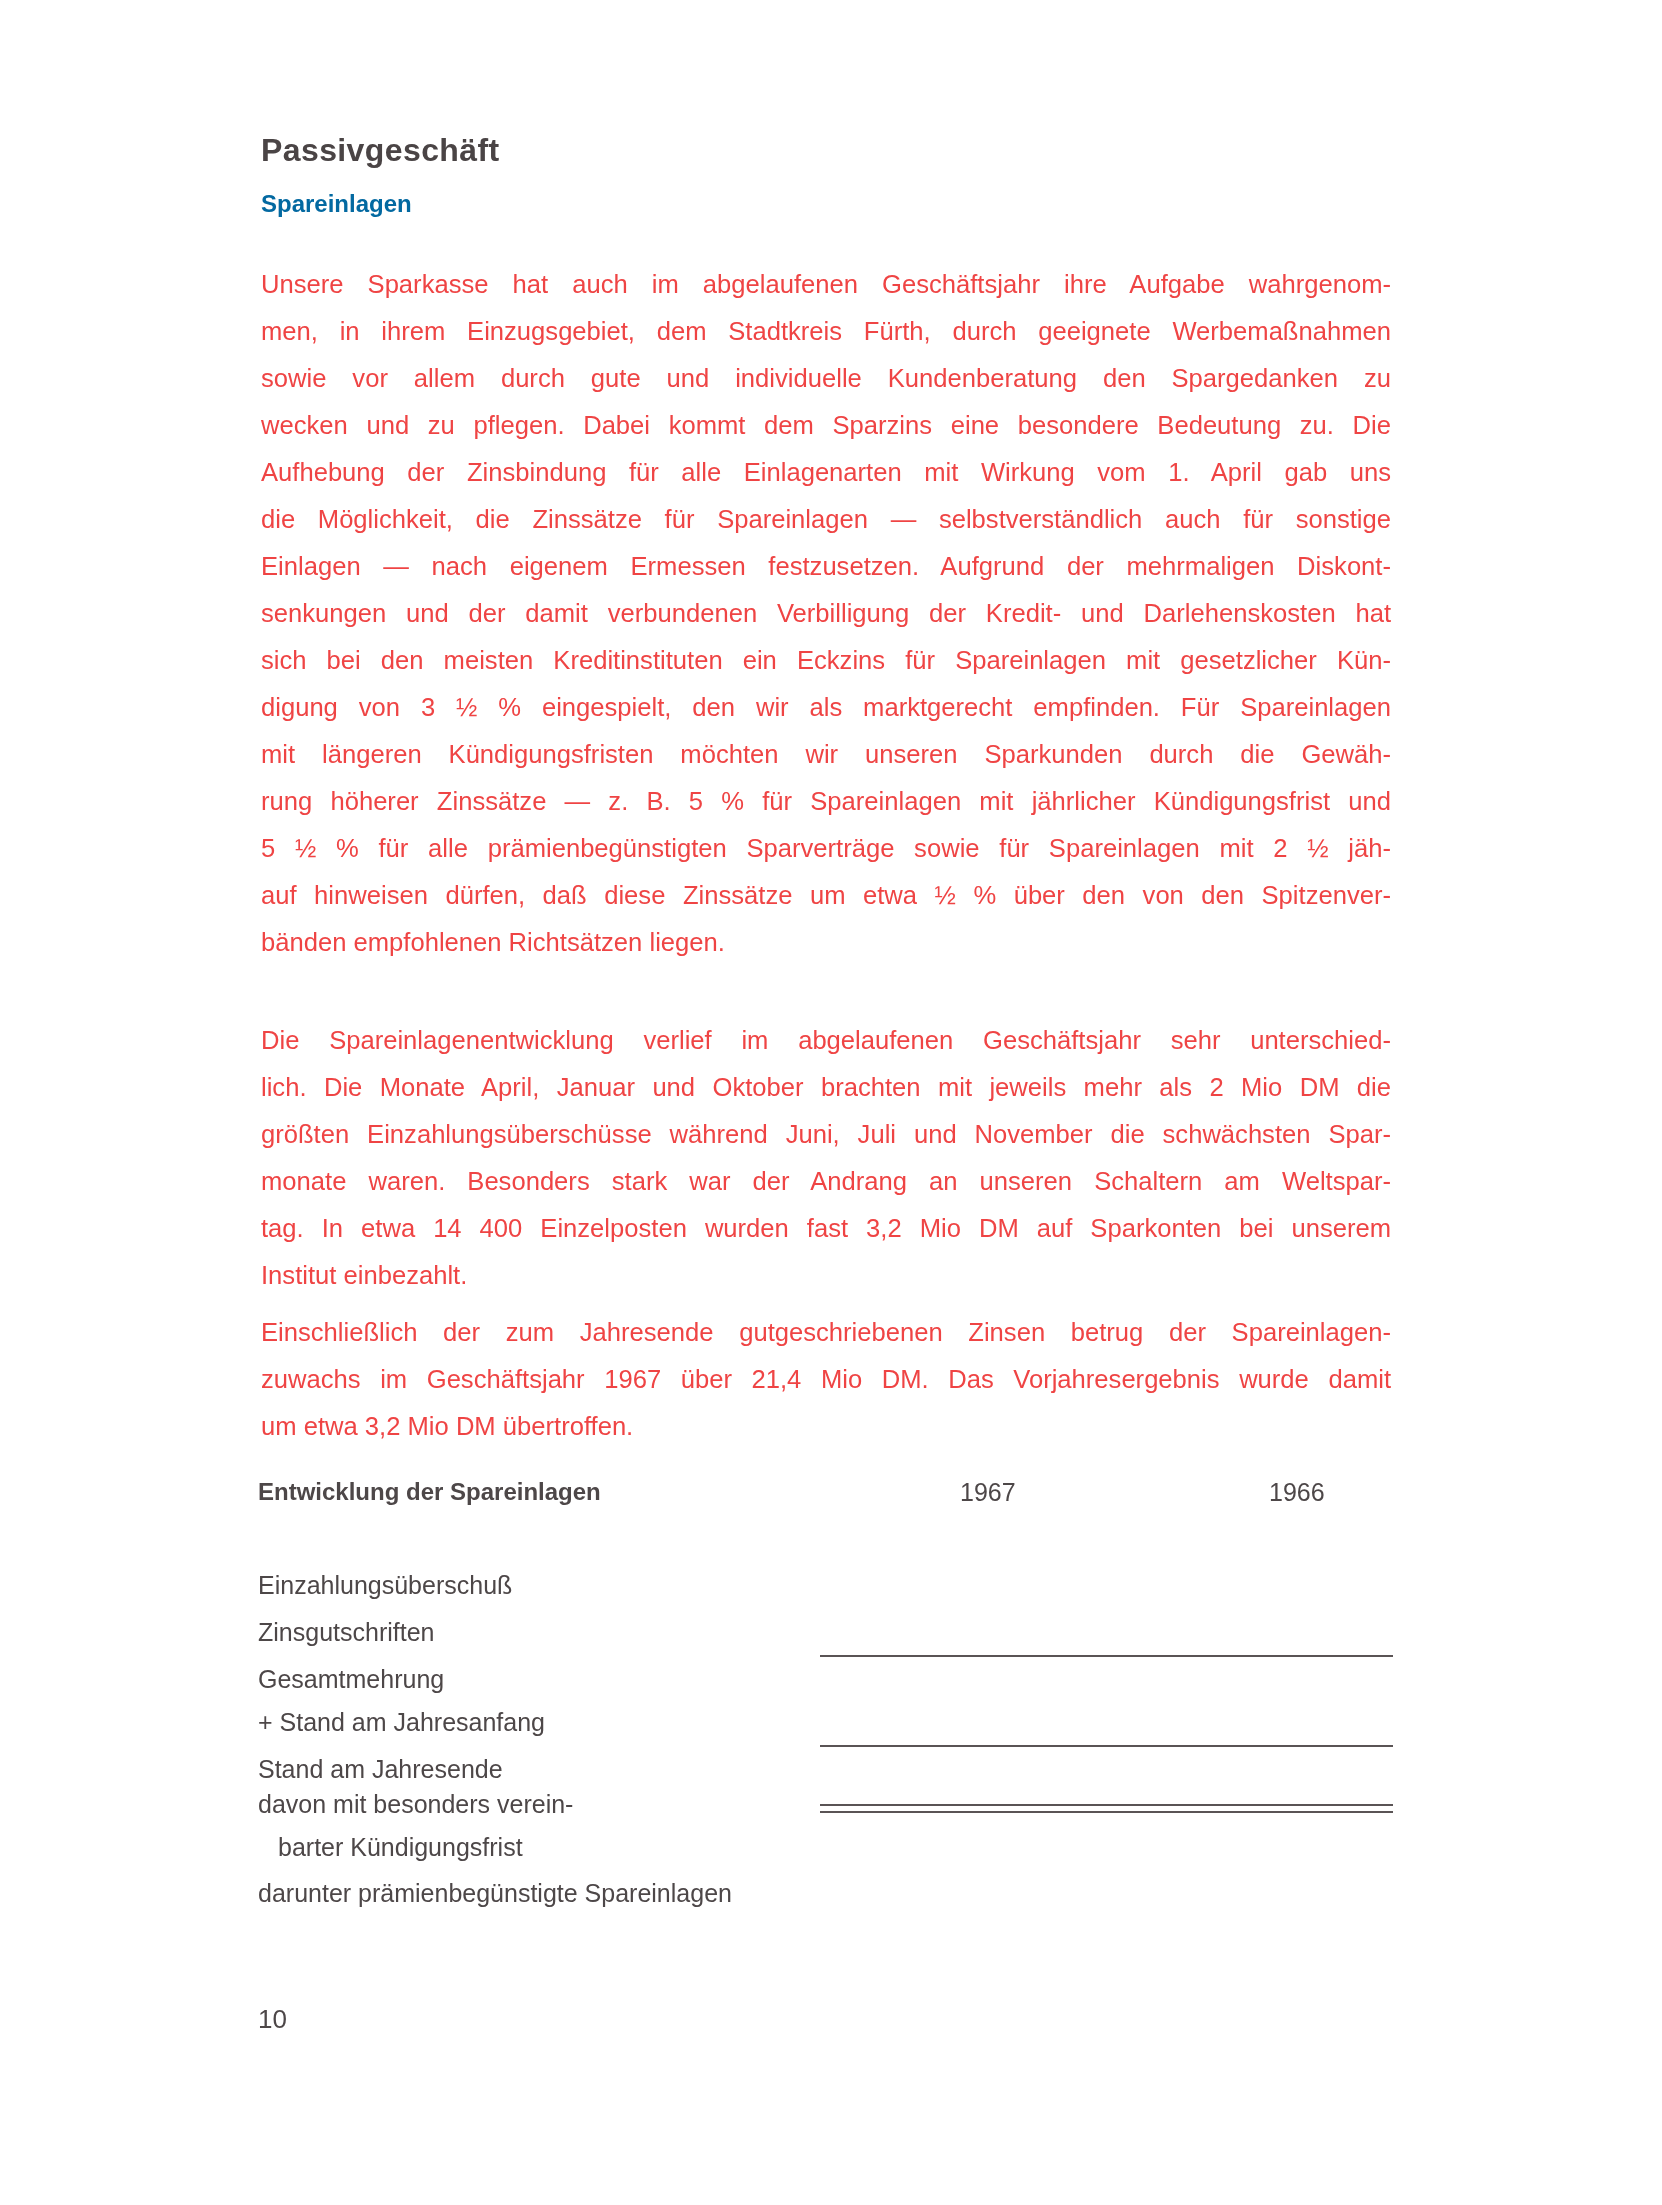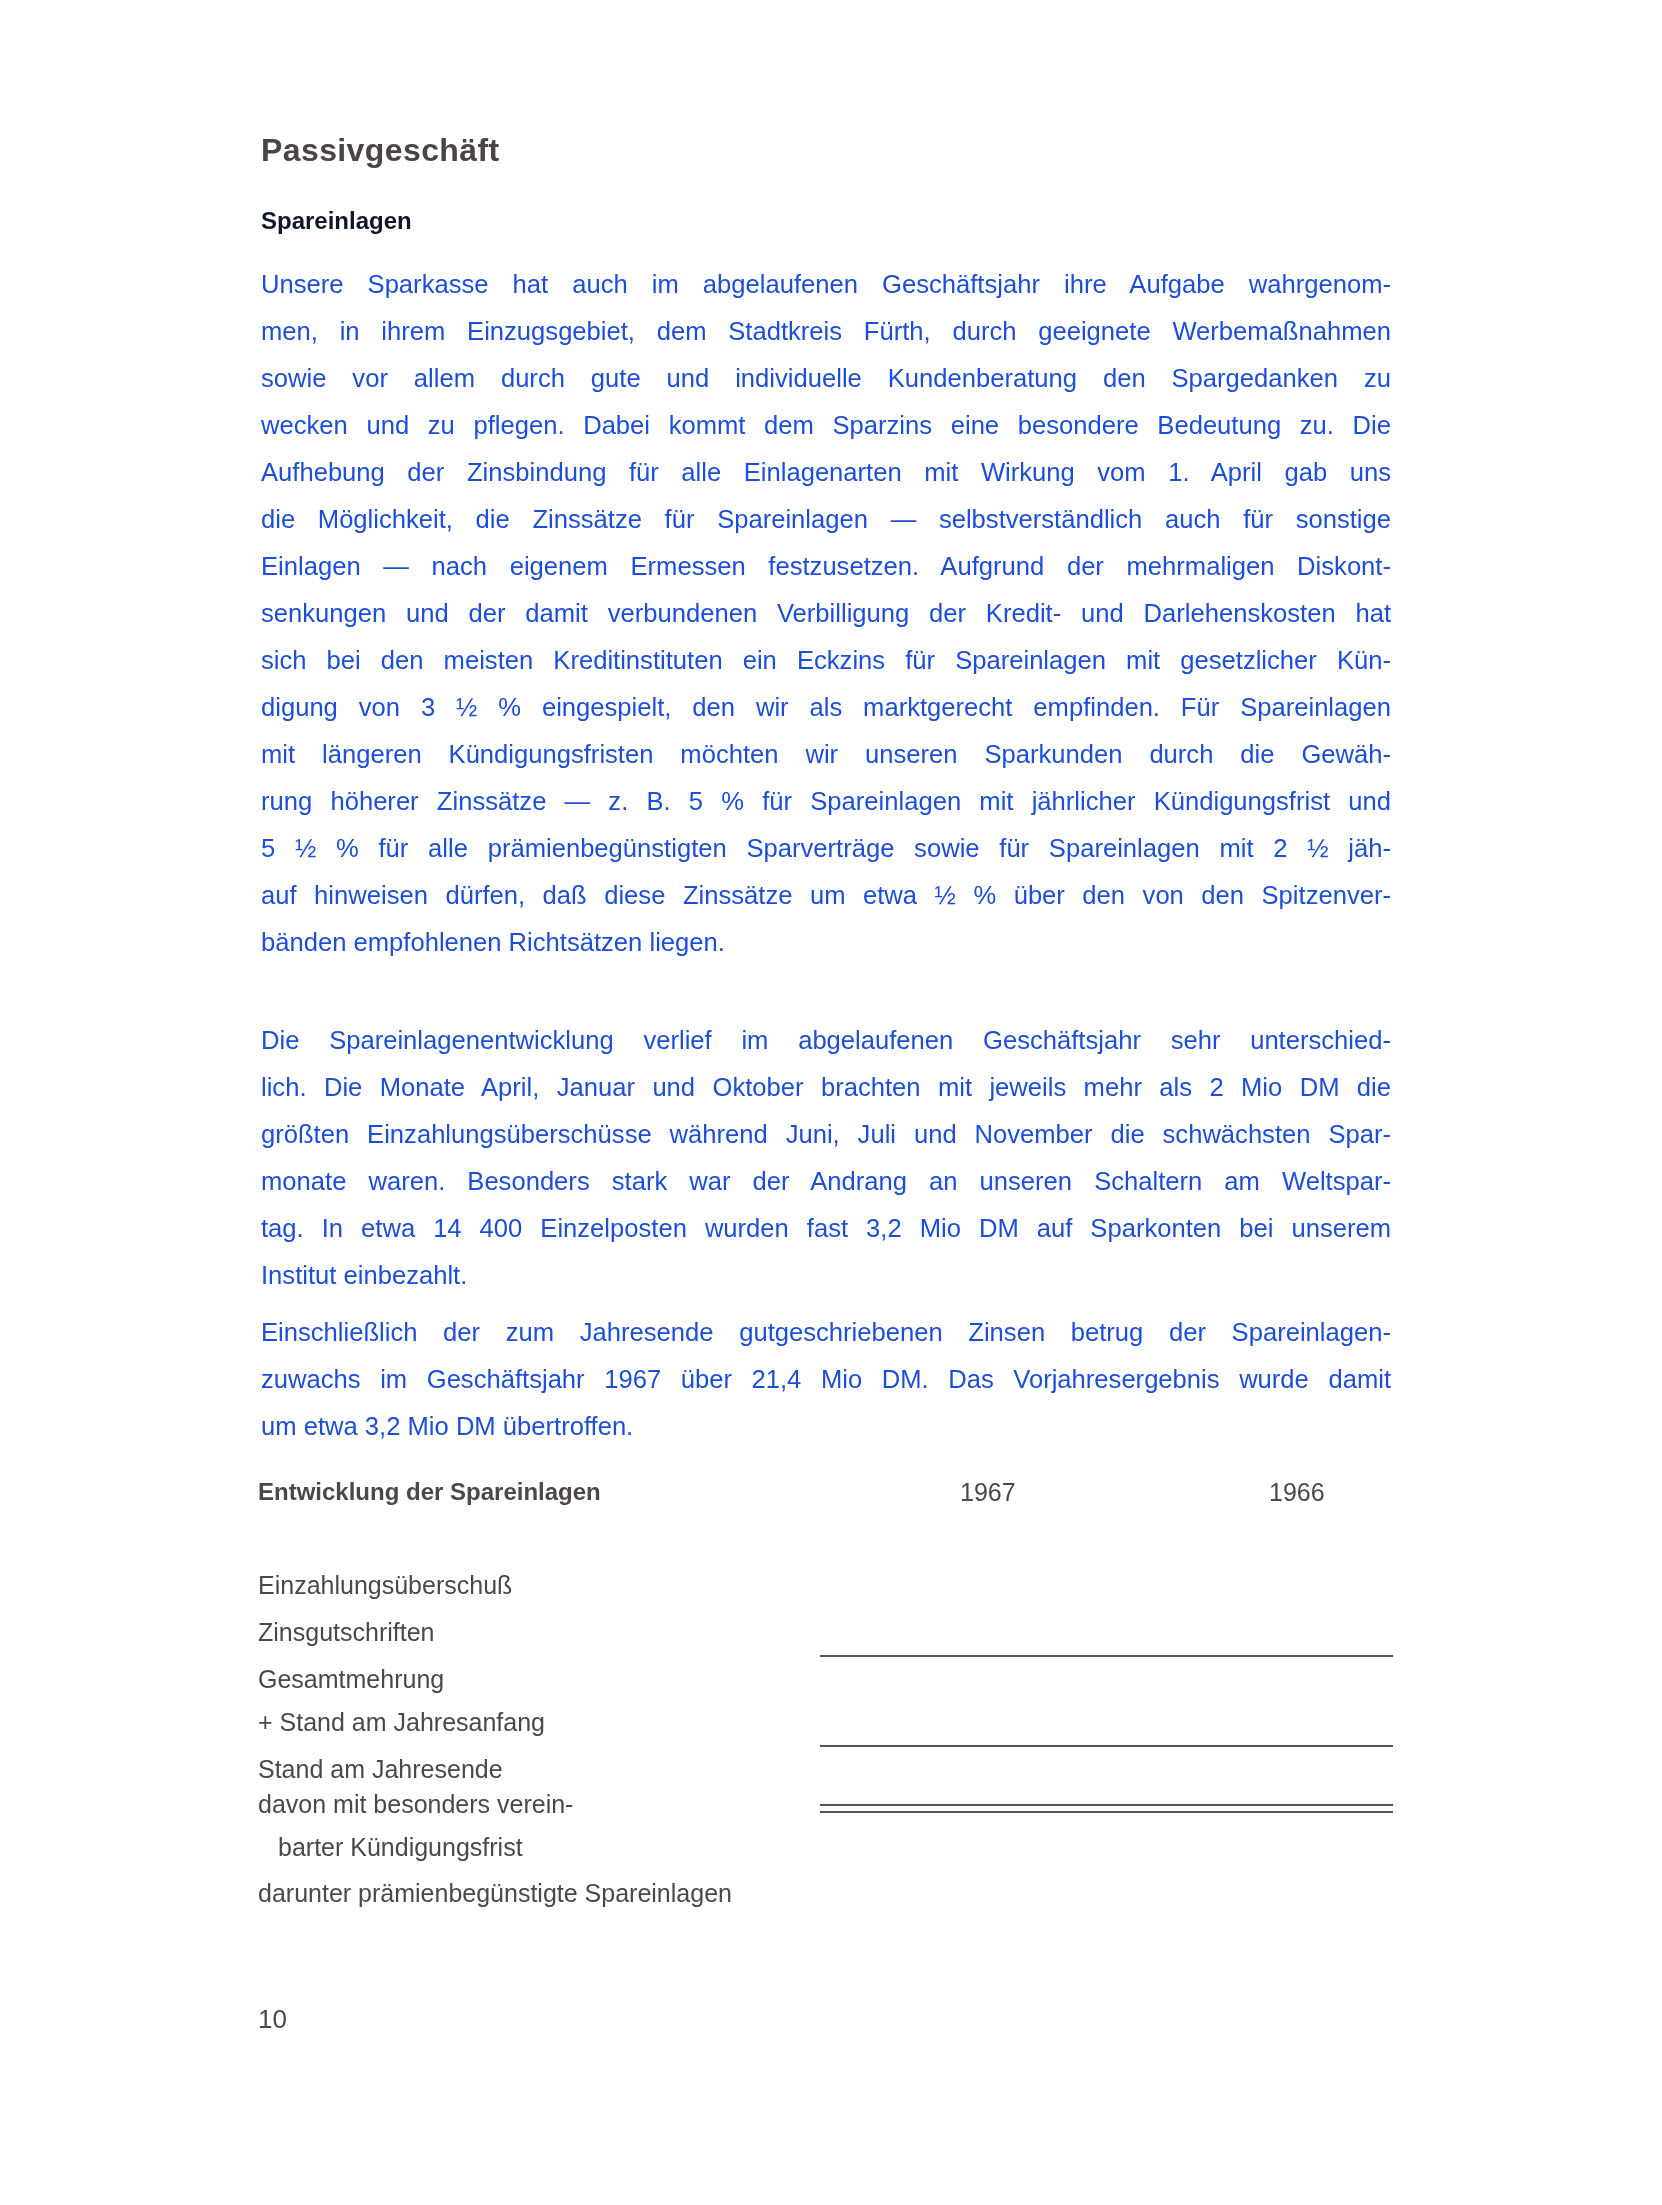--- a/index.html
+++ b/index.html
@@ -7,27 +7,27 @@
     width: 1662px; height: 2205px; position: relative; overflow: hidden;
     font-family: "Liberation Sans", "DejaVu Sans", sans-serif;
     color: #4a4445;
   }
   .page { position: absolute; left: 0; top: 0; width: 1662px; height: 2205px; border-radius: 15px; }
   .h1 {
     position: absolute; left: 261px; top: 132px;
     font-size: 32px; font-weight: bold; letter-spacing: 0.4px; color: #4a4445;
   }
   .h2 {
-    position: absolute; left: 261px; top: 207px;
-    font-size: 24px; font-weight: bold; color: #0f172a;
+    position: absolute; left: 261px; top: 190px;
+    font-size: 24px; font-weight: bold; color: #0369a1;
   }
   .para {
     position: absolute; left: 261px; width: 1130px;
     font-size: 25.6px; line-height: 47px;
-    text-align: justify; color: #1d4ed8;
+    text-align: justify; color: #ef4444;
   }
   .para .ln { display: block; text-align: justify; text-align-last: justify; white-space: nowrap; }
   .para .ln.last { text-align-last: left; }
   .p1 { top: 261px; }
   .p2 { top: 1017px; }
   .p3 { top: 1309px; }
 
   .tbl { position: absolute; left: 0; top: 0; }
   .cell { position: absolute; font-size: 25px; color: #4d4748; white-space: nowrap; }
   .lbl { left: 258px; }

